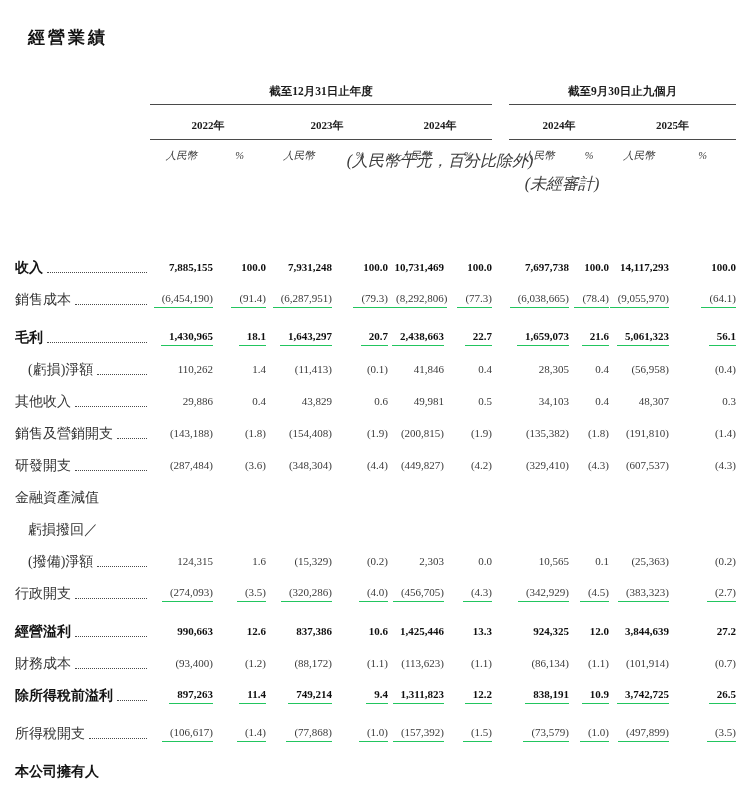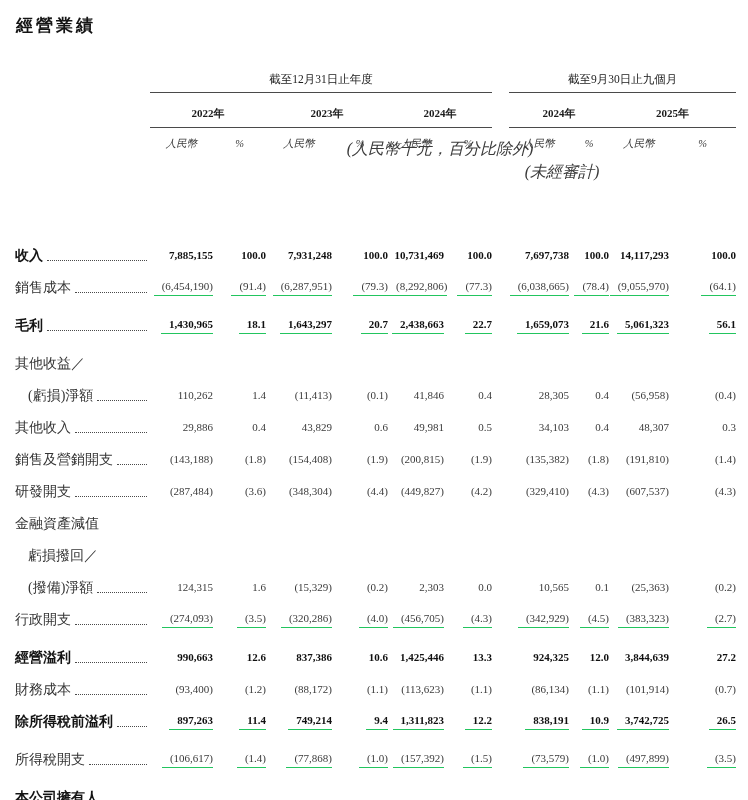--- a/index.html
+++ b/index.html
@@ -3,29 +3,29 @@
 <meta charset="utf-8">
 <style>
   html,body{margin:0;padding:0;}
   body{
     width:748px;height:800px;background:#ffffff;
     font-family:"Liberation Serif","DejaVu Serif",serif;
     color:#333;overflow:hidden;
   }
   .page{position:relative;width:748px;height:800px;}
   h1.title{
-    margin:0;padding:14px 0 0 16px;
+    margin:12px;padding:14px 0 0 16px;
     font-size:17px;font-weight:bold;color:#141414;letter-spacing:3px;
   }
   .twrap{position:relative;margin:21px 0 0 15px;width:722px;}
   table{border-collapse:collapse;table-layout:fixed;width:721px;}
   td{padding:0;vertical-align:bottom;font-size:11px;line-height:1.1;}
   
   .ghead{
-    text-align:center;font-weight:normal;font-size:11.5px;color:#1c1c1c;
+    text-align:center;font-weight:bold;font-size:11.5px;color:#1c1c1c;
     border-bottom:1.5px solid #4a4a4a;padding-bottom:6px;height:28px;
   }
   .yhead{
     text-align:center;font-weight:bold;font-size:11px;color:#1c1c1c;
     border-bottom:1.5px solid #4a4a4a;padding-bottom:8px;height:26px;
   }
   .uhead{height:24px;}
   .uhead .uh{
     display:block;text-align:center;font-style:italic;font-size:10.5px;color:#3a3a3a;
     padding-bottom:2px;
@@ -182,38 +182,20 @@
             <td class="num b"><span class="v u">1,643,297</span></td>
             <td class="num b"><span class="v u">20.7</span></td>
             <td class="num b"><span class="v u">2,438,663</span></td>
             <td class="num b"><span class="v u">22.7</span></td>
             <td class="gapcol"></td>
             <td class="num b"><span class="v u">1,659,073</span></td>
             <td class="num b"><span class="v u">21.6</span></td>
             <td class="num b"><span class="v u">5,061,323</span></td>
             <td class="num b"><span class="v u">56.1</span></td>
           </tr>
-          <tr class="pad">
-            <td class="lab">
-              <div class="labline">
-                <span class="lt">其他收益／</span>
-              </div>
-            </td>
-            <td class="num"></td>
-            <td class="num"></td>
-            <td class="num"></td>
-            <td class="num"></td>
-            <td class="num"></td>
-            <td class="num"></td>
-            <td class="gapcol"></td>
-            <td class="num"></td>
-            <td class="num"></td>
-            <td class="num"></td>
-            <td class="num"></td>
-          </tr>
           <tr>
             <td class="lab">
               <div class="labline ind">
                 <span class="lt">(虧損)淨額</span>
                 <span class="lead"></span>
               </div>
             </td>
             <td class="num"><span class="v">110,262</span></td>
             <td class="num"><span class="v">1.4</span></td>
             <td class="num"><span class="v">(11,413)</span></td>

